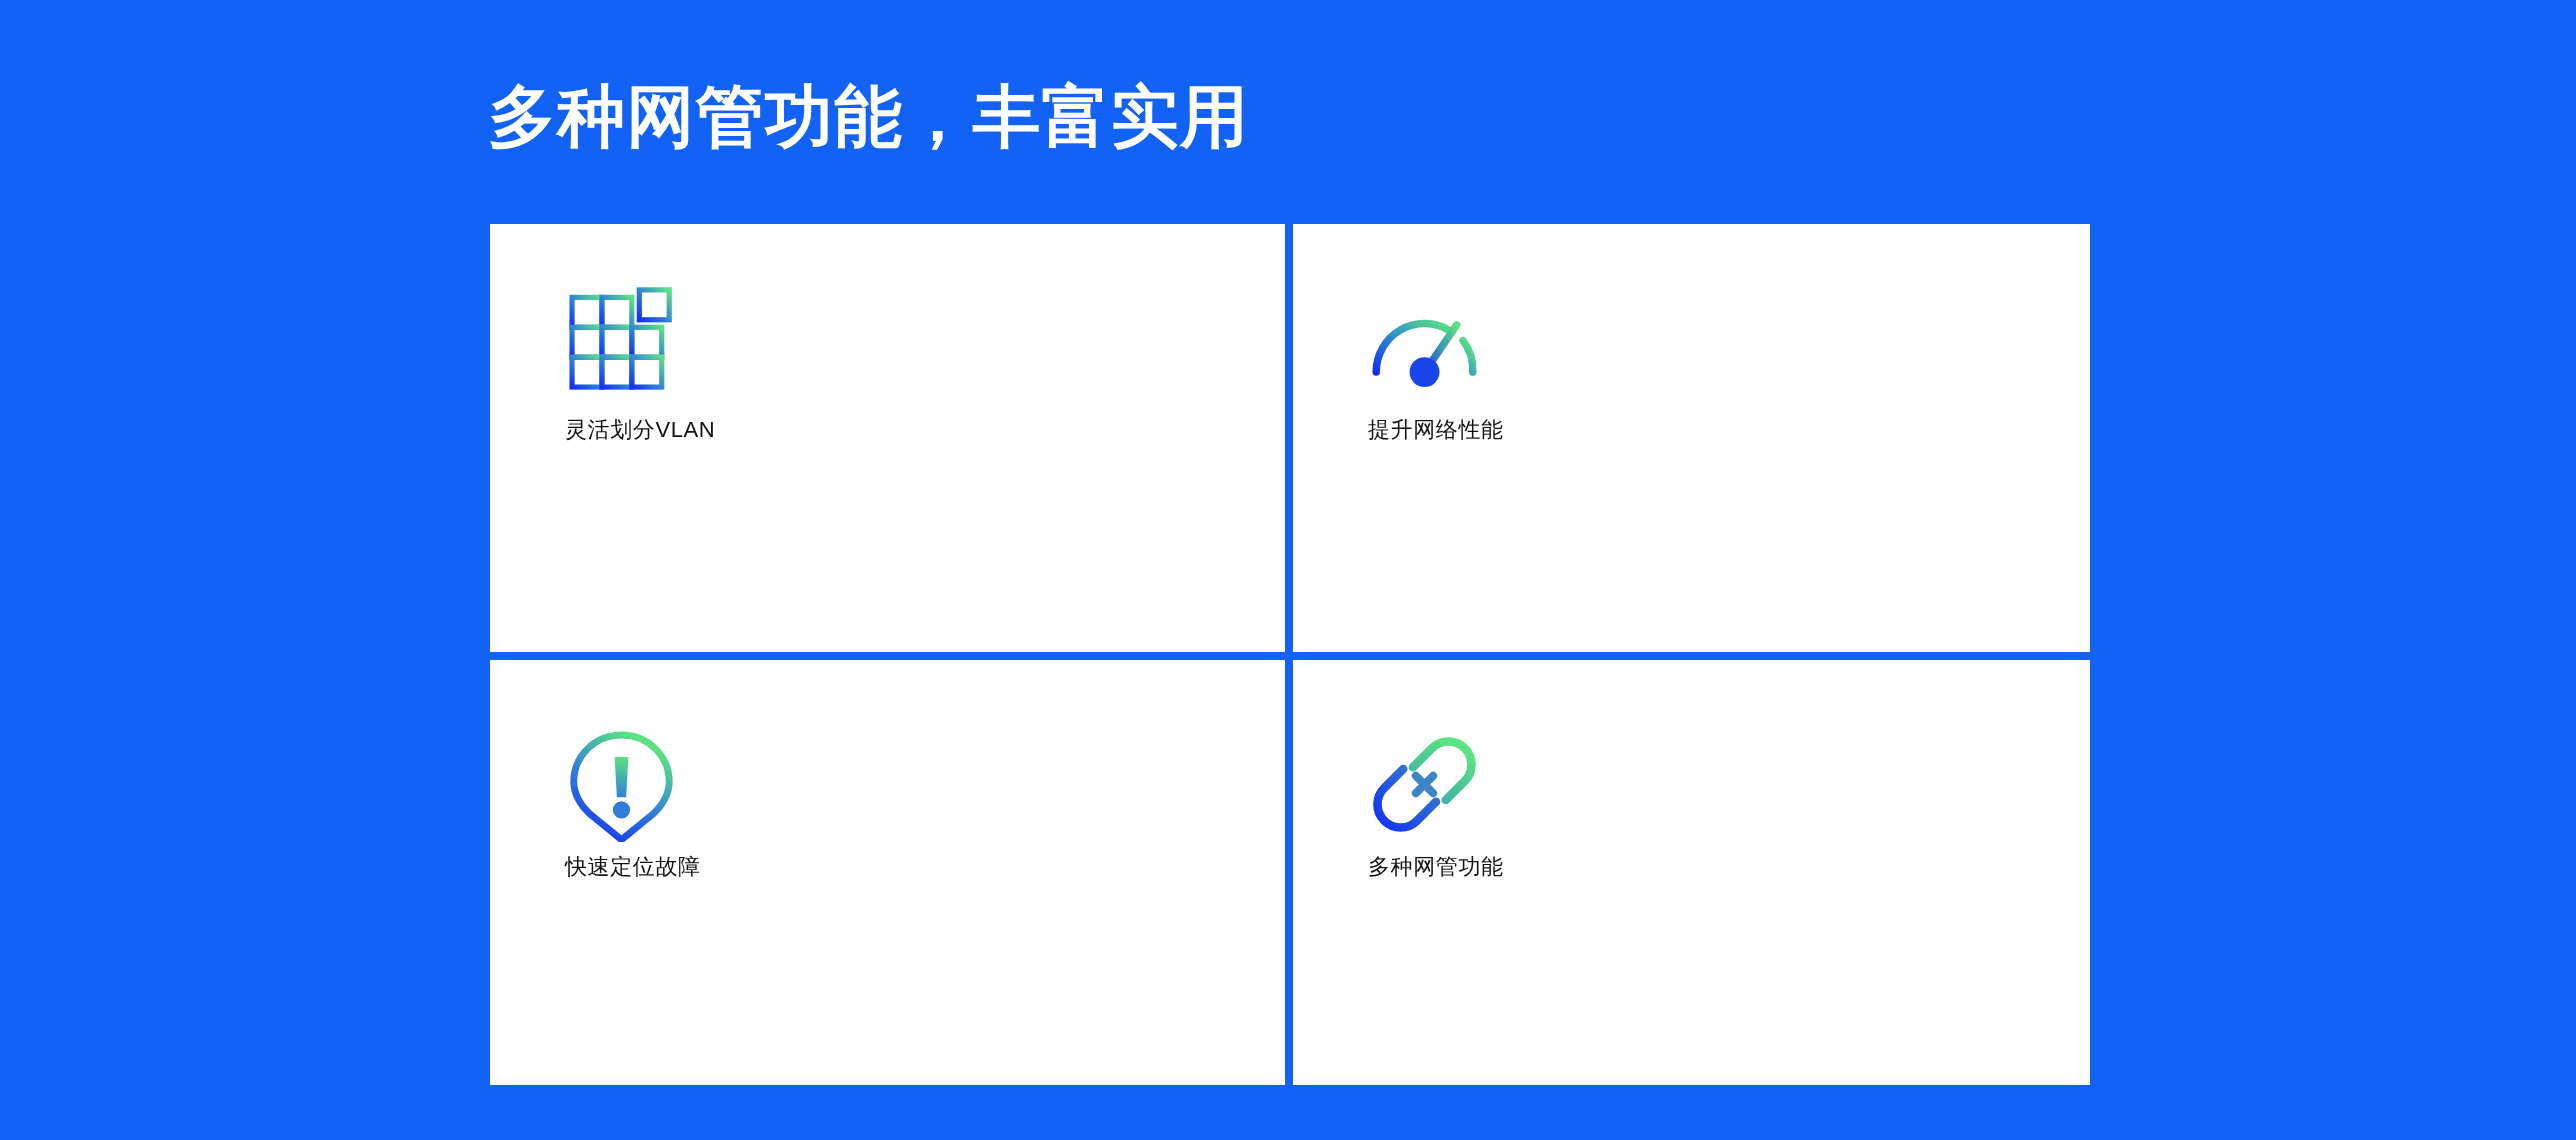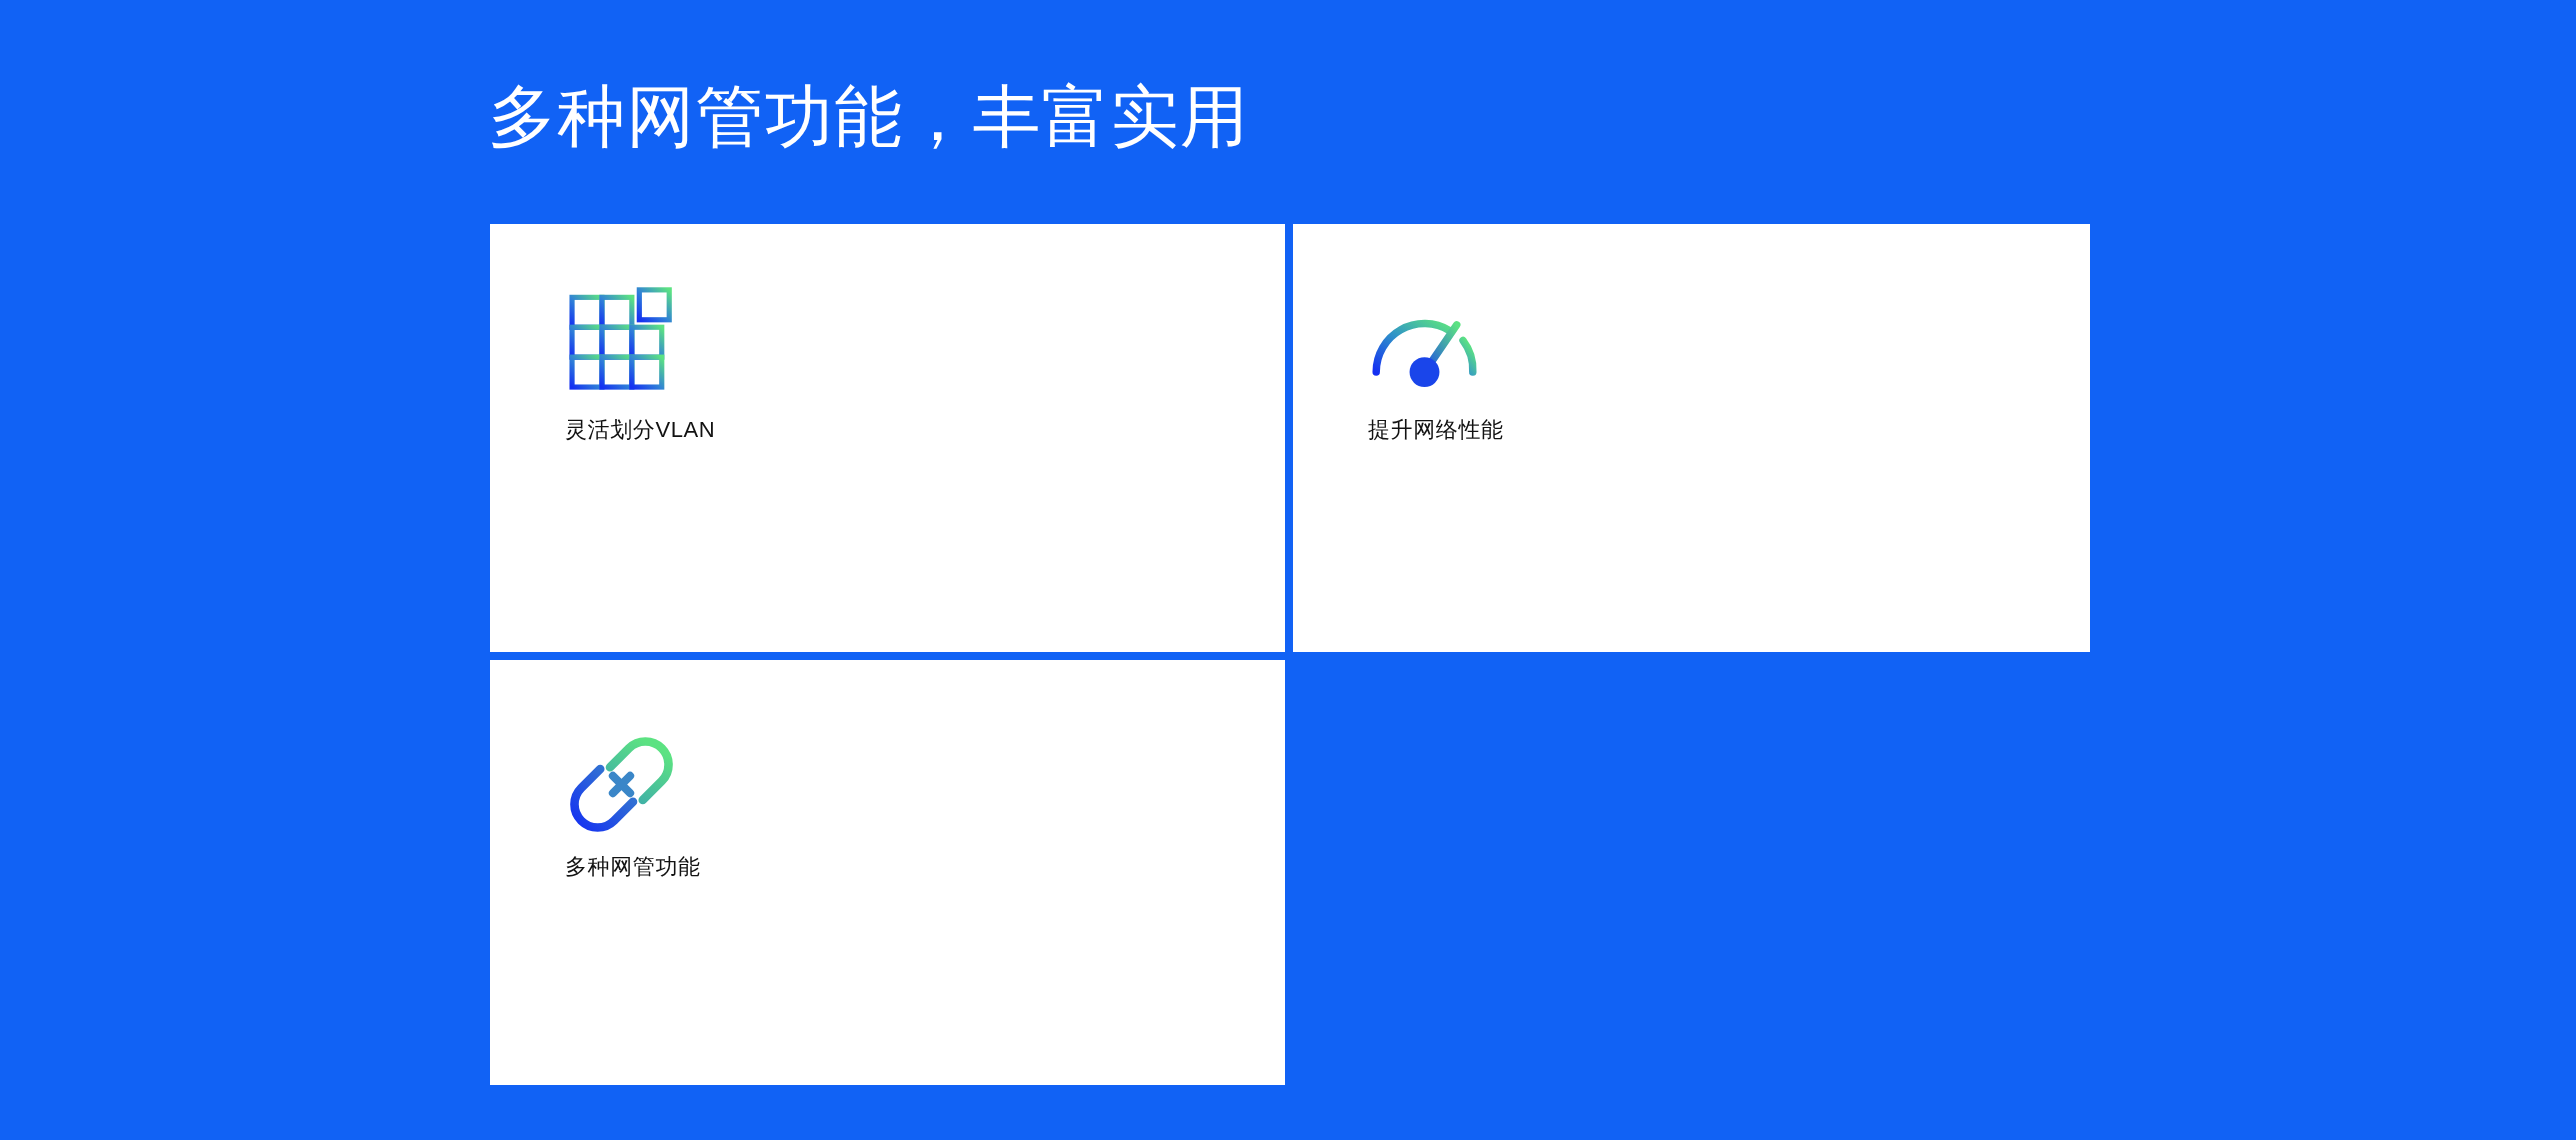--- a/index.html
+++ b/index.html
@@ -16,21 +16,21 @@
   .page {
     position: relative;
     width: 2576px;
     height: 1140px;
   }
   .page-title {
     position: absolute;
     left: 488px;
     top: 72px;
     font-size: 68px;
-    font-weight: normal;
+    font-weight: bold;
     color: #ffffff;
     letter-spacing: 1.2px;
     line-height: 1.3;
     white-space: nowrap;
   }
   .feature-grid {
     position: absolute;
     left: 490px;
     top: 224px;
     width: 1600px;
@@ -132,20 +132,50 @@
           <path d="M 167 93 A 84 84 0 0 1 184 148" fill="none" stroke="url(#gradGaugeR)" stroke-width="13" stroke-linecap="round"></path>
 
           <line x1="100" y1="148" x2="156" y2="66" stroke="url(#gradNeedle)" stroke-width="13" stroke-linecap="round"></line>
 
           <circle cx="100" cy="148" r="26" fill="#1a45ea"></circle>
         </svg>
       </div>
       <div class="card-label">提升网络性能</div>
     </div>
 
+    <div class="feature-card row2">
+      <div class="card-icon">
+        <svg viewBox="0 0 200 200" xmlns="http://www.w3.org/2000/svg">
+          <defs>
+            <linearGradient id="gradPin" x1="10%" y1="100%" x2="60%" y2="0%">
+              <stop offset="0%" stop-color="#1430f2"></stop>
+              <stop offset="50%" stop-color="#2f7fd8"></stop>
+              <stop offset="100%" stop-color="#5ce282"></stop>
+            </linearGradient>
+            <linearGradient id="gradBang" x1="0%" y1="100%" x2="0%" y2="0%">
+              <stop offset="0%" stop-color="#2f7fd8"></stop>
+              <stop offset="100%" stop-color="#5ce282"></stop>
+            </linearGradient>
+          </defs>
+
+          <path d="M 100 14
+                   C 54 14 17 50 17 95
+                   C 17 118 28 135 46 152
+                   L 100 196
+                   L 154 152
+                   C 172 135 183 118 183 95
+                   C 183 50 146 14 100 14 Z" fill="none" stroke="url(#gradPin)" stroke-width="12" stroke-linejoin="round"></path>
+
+          <path d="M 100 52 L 112 52 L 108 122 L 92 122 L 88 52 Z" fill="url(#gradBang)"></path>
+
+          <circle cx="100" cy="144" r="15" fill="#2f7fd8"></circle>
+        </svg>
+      </div>
+      <div class="card-label">快速定位故障</div>
+    </div>
 
     <div class="feature-card row2">
       <div class="card-icon">
         <svg viewBox="0 0 200 200" xmlns="http://www.w3.org/2000/svg">
           <defs>
             <linearGradient id="gradLinkTop" x1="0%" y1="100%" x2="60%" y2="0%">
               <stop offset="0%" stop-color="#3aa6ae"></stop>
               <stop offset="100%" stop-color="#5ce282"></stop>
             </linearGradient>
             <linearGradient id="gradLinkBot" x1="0%" y1="100%" x2="100%" y2="0%">

